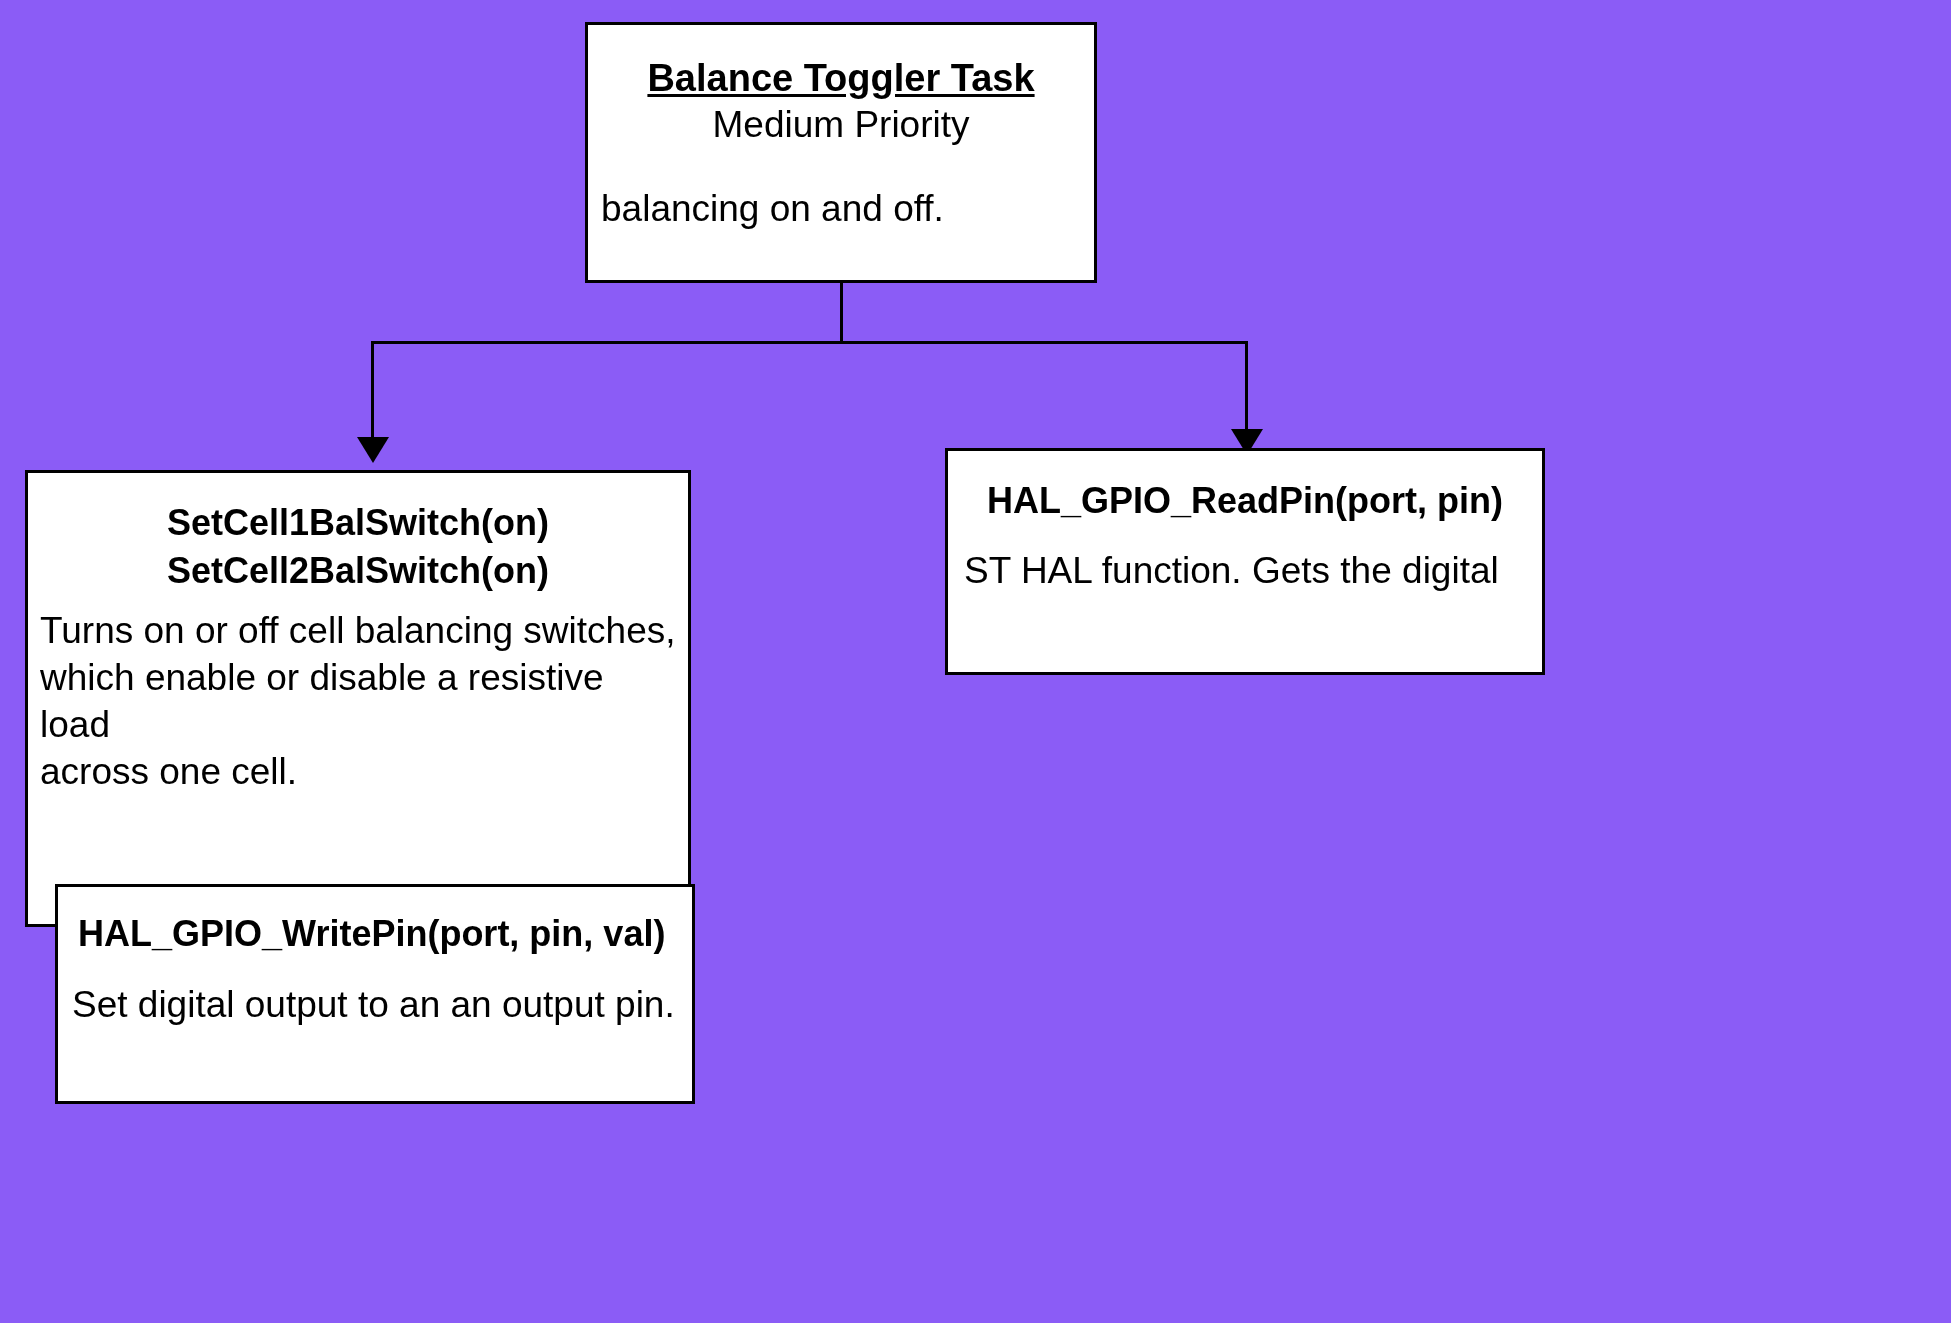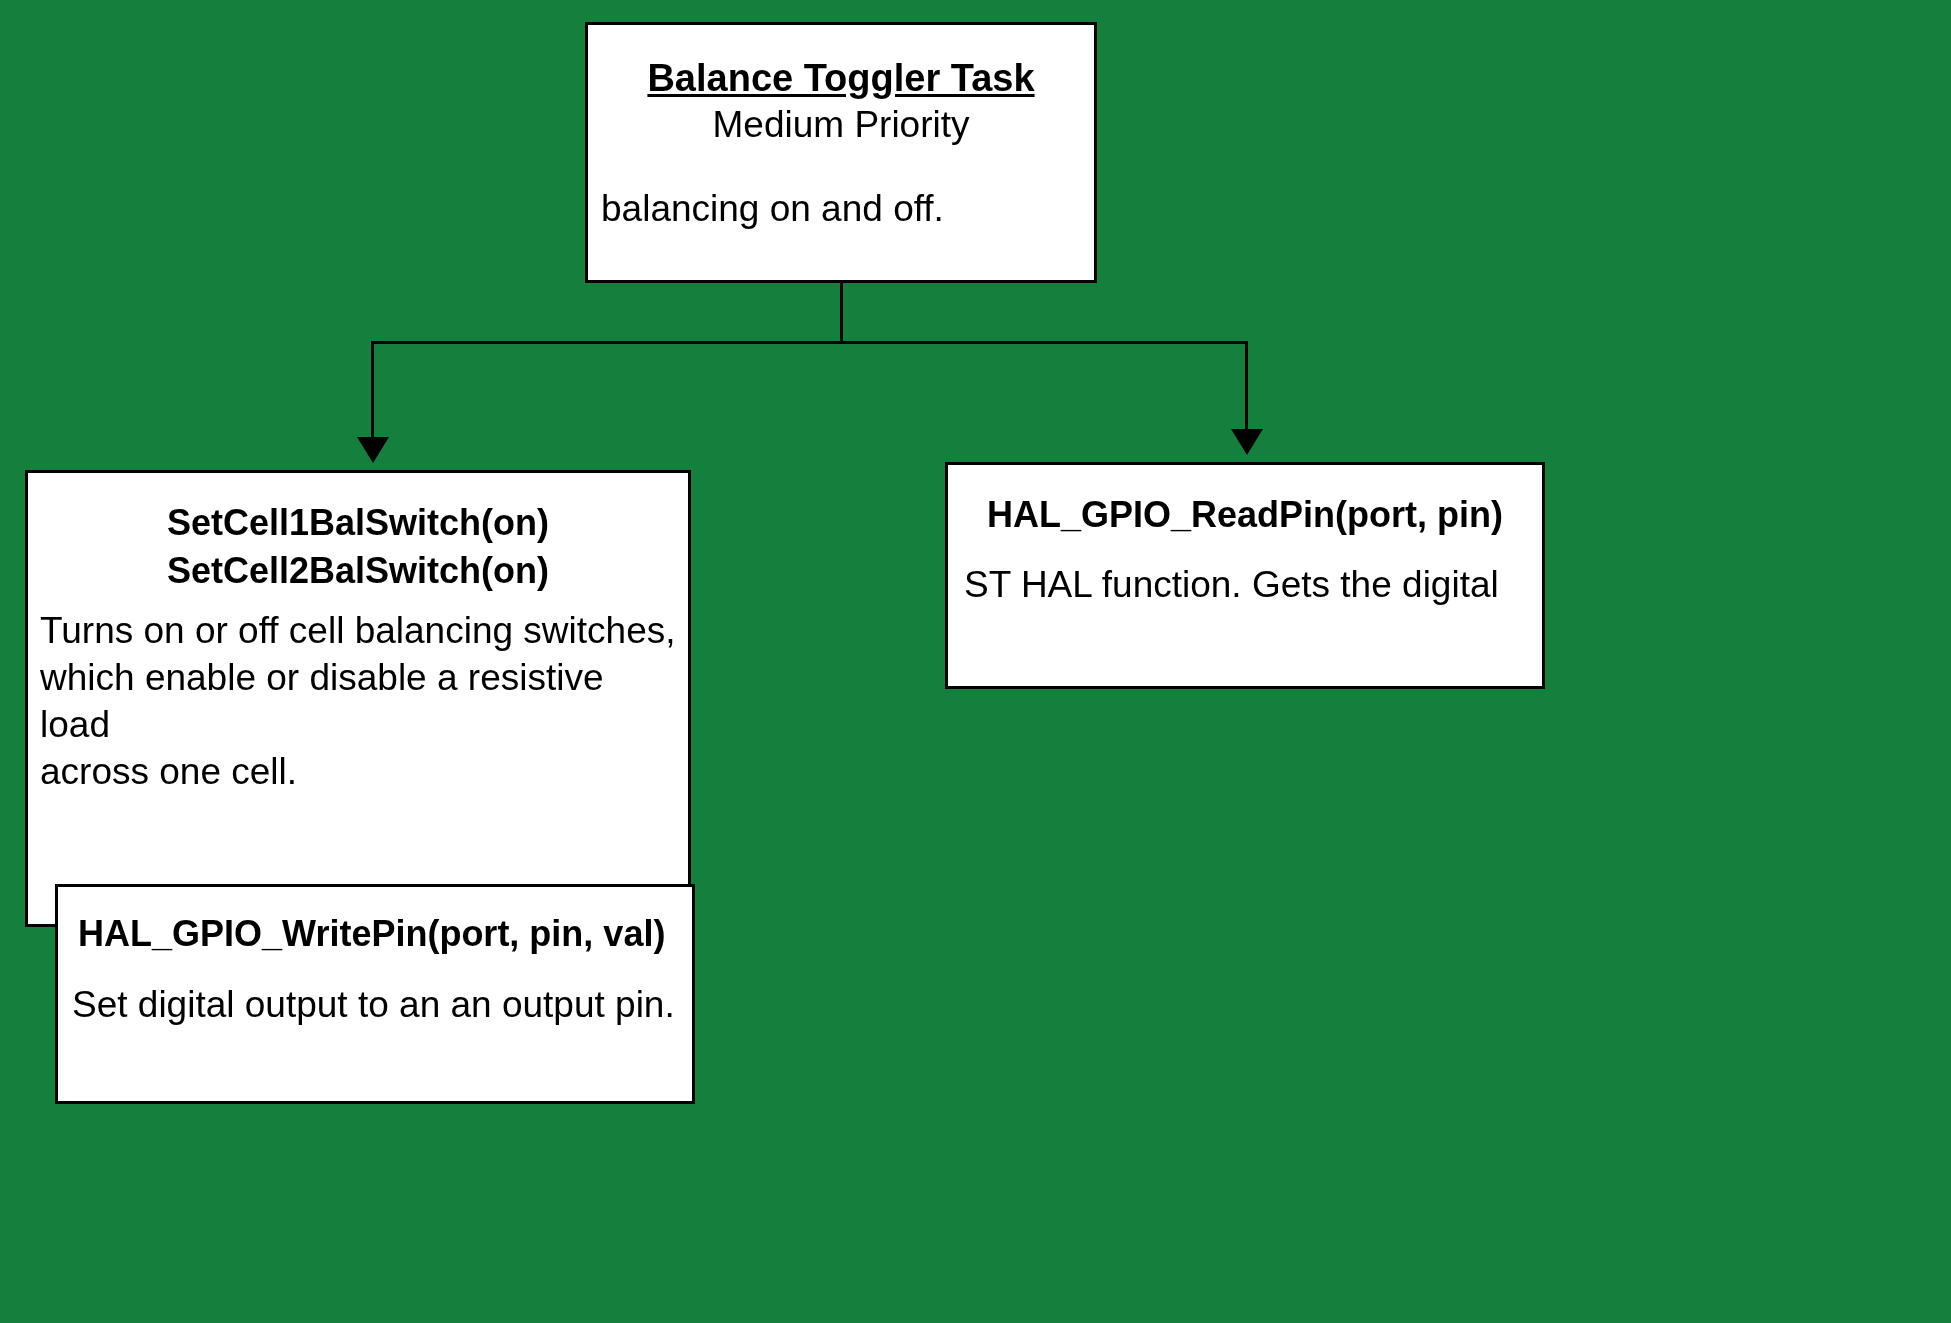--- a/index.html
+++ b/index.html
@@ -9,21 +9,21 @@
     background: #ffffff;
   }
   body {
     font-family: "Liberation Sans", sans-serif;
     color: #000000;
   }
   #canvas {
     position: relative;
     width: 1951px;
     height: 1323px;
-    background: #15803d;
+    background: #8b5cf6;
     overflow: hidden;
   }
   .node {
     position: absolute;
     box-sizing: border-box;
     background: #ffffff;
     border: 3px solid #000000;
   }
   .node-title {
     font-weight: bold;
@@ -82,21 +82,21 @@
   #node-setcell .node-body {
     font-size: 37px;
     line-height: 47px;
     margin-top: 12px;
     padding-left: 2px;
   }
 
   
   #node-readpin {
     left: 945px;
-    top: 462px;
+    top: 448px;
     width: 600px;
     height: 227px;
     padding: 26px 12px 0 12px;
   }
   #node-readpin .node-title {
     font-size: 36px;
     line-height: 48px;
   }
   #node-readpin .node-body {
     font-size: 37px;

